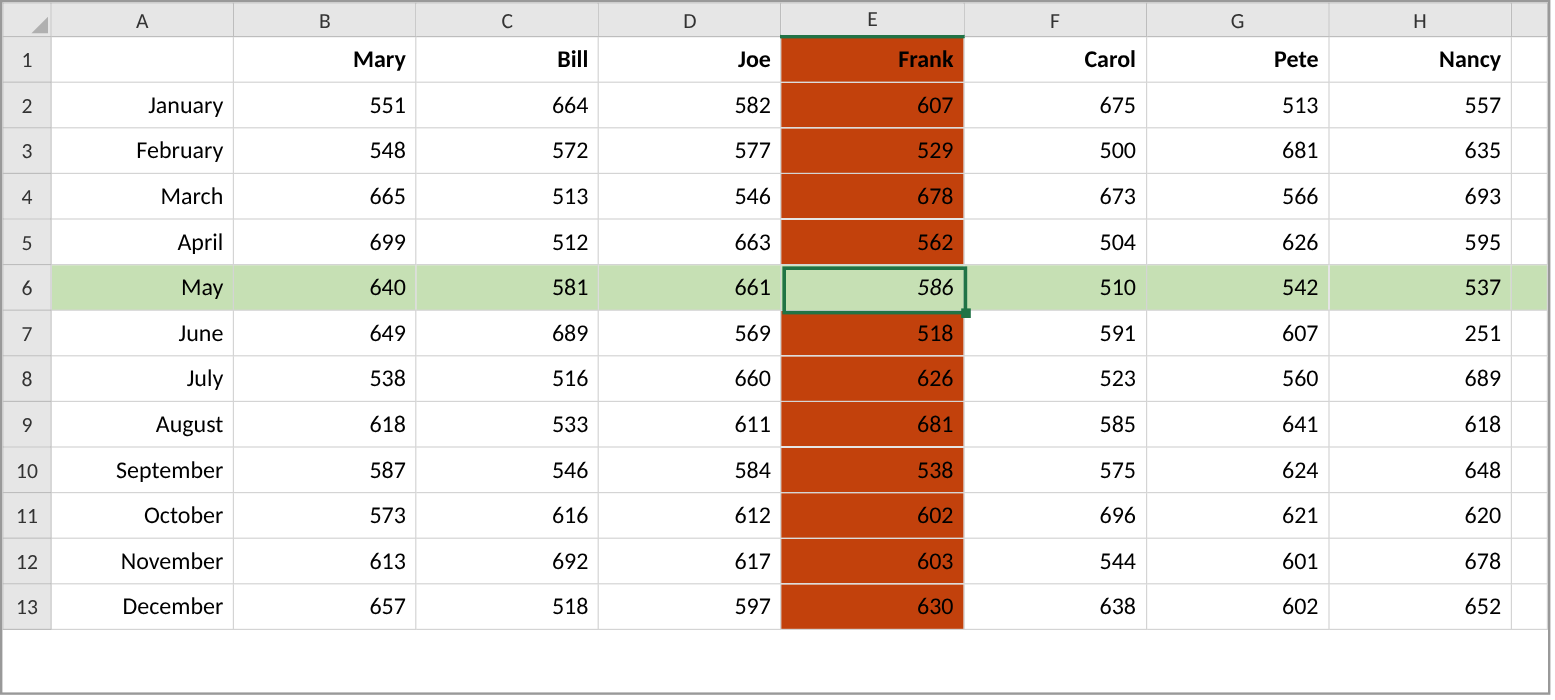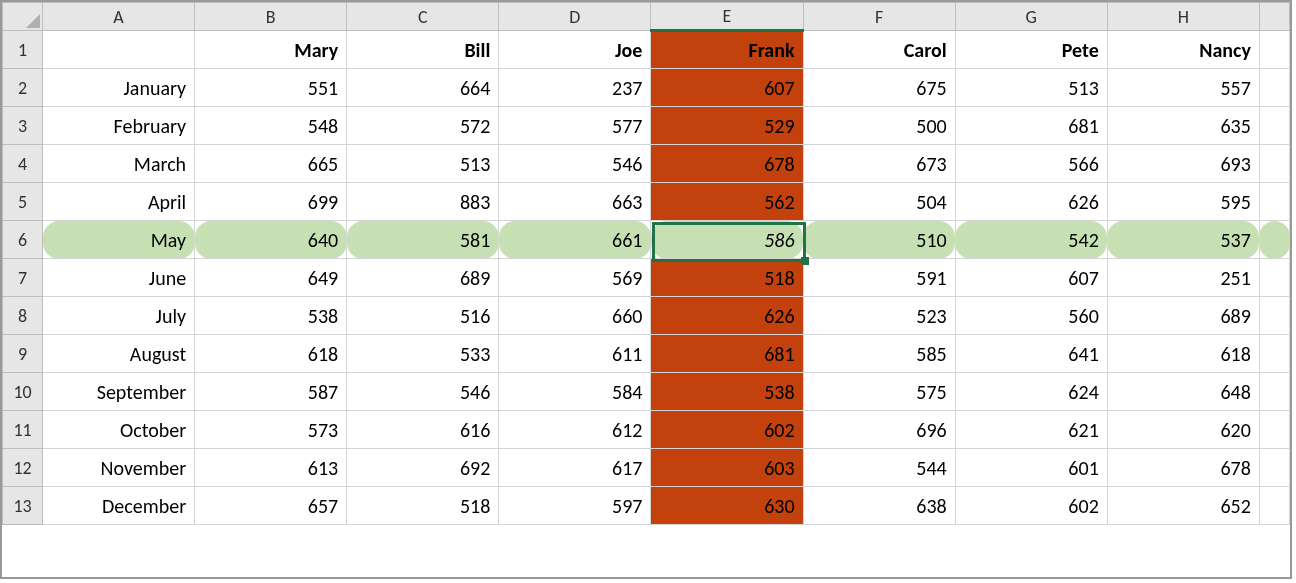--- a/index.html
+++ b/index.html
@@ -67,21 +67,20 @@
   td.data-text {
     text-align: right;
     font-weight: normal;
   }
   tr.header-row td.data-num {
     font-weight: bold;
   }
   
   .hl-row td.data-num, .hl-row td.data-text {
     background: #c6e0b4;
-    border-radius: 16px;
   }
   td.hl-col {
     background: #c2410c;
   }
   
   th.col-e {
     border-bottom: 3px solid #217346;
   }
   
   td.active {
@@ -156,21 +155,21 @@
         <td class="data-num">Pete</td>
         <td class="data-num">Nancy</td>
         <td class="data-num"></td>
       </tr>
 
       <tr>
         <td class="rownum">2</td>
         <td class="data-text">January</td>
         <td class="data-num">551</td>
         <td class="data-num">664</td>
-        <td class="data-num">237</td>
+        <td class="data-num">582</td>
         <td class="data-num hl-col">607</td>
         <td class="data-num">675</td>
         <td class="data-num">513</td>
         <td class="data-num">557</td>
         <td class="data-num"></td>
       </tr>
       <tr>
         <td class="rownum">3</td>
         <td class="data-text">February</td>
         <td class="data-num">548</td>
@@ -191,21 +190,21 @@
         <td class="data-num hl-col">678</td>
         <td class="data-num">673</td>
         <td class="data-num">566</td>
         <td class="data-num">693</td>
         <td class="data-num"></td>
       </tr>
       <tr>
         <td class="rownum">5</td>
         <td class="data-text">April</td>
         <td class="data-num">699</td>
-        <td class="data-num">883</td>
+        <td class="data-num">512</td>
         <td class="data-num">663</td>
         <td class="data-num hl-col">562</td>
         <td class="data-num">504</td>
         <td class="data-num">626</td>
         <td class="data-num">595</td>
         <td class="data-num"></td>
       </tr>
       <tr class="hl-row">
         <td class="rownum">6</td>
         <td class="data-text">May</td>

